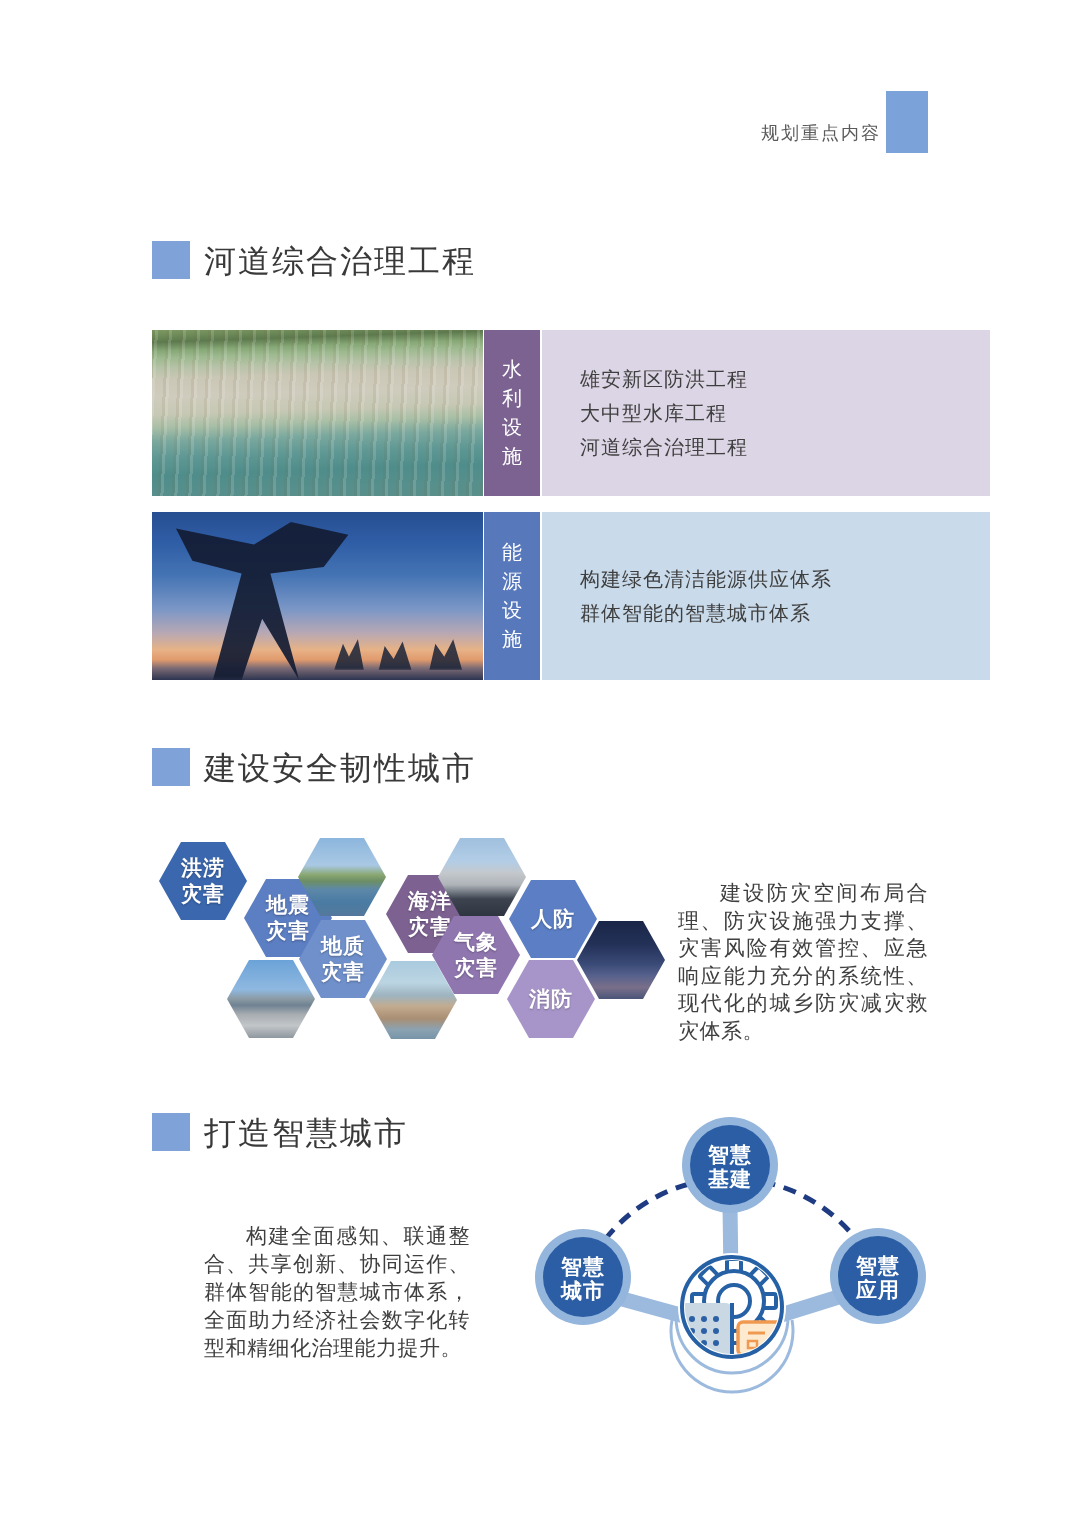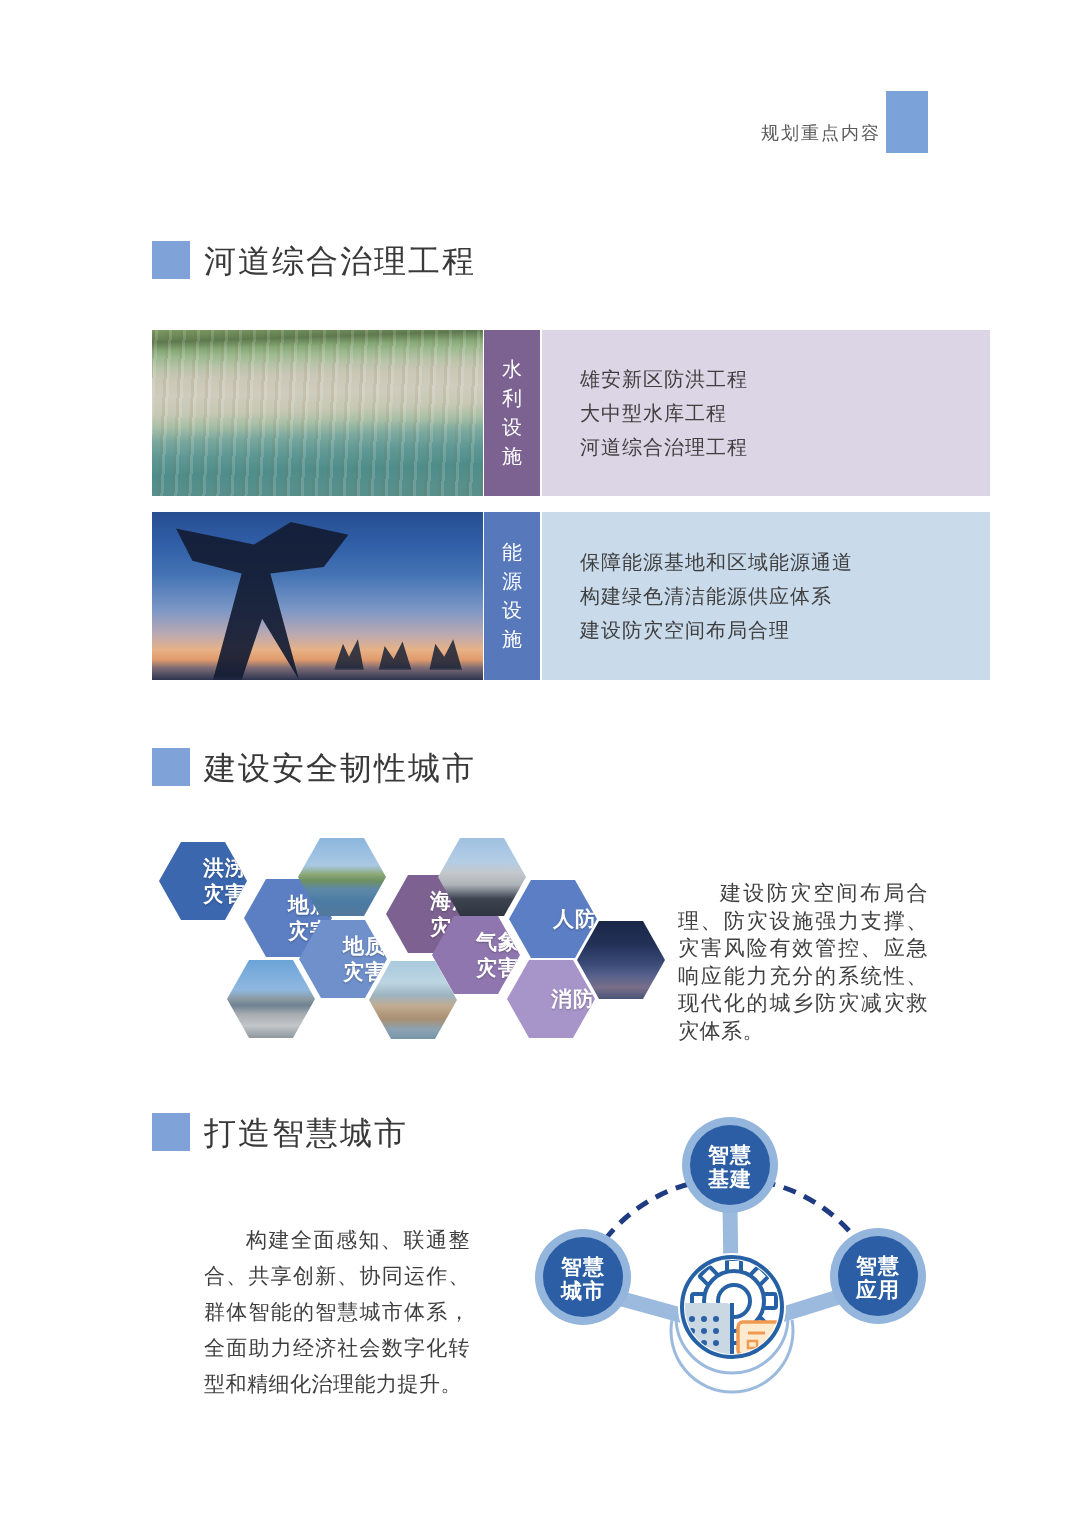--- a/index.html
+++ b/index.html
@@ -37,32 +37,32 @@
   .tab-water{top:330px;height:166px;background:#7b6290;}
   .tab-energy{top:512px;height:168px;background:#5878bc;}
   .tab-text{width:22px;font-size:20px;line-height:29px;color:#ffffff;font-weight:500;text-align:center;word-break:break-all;}
   .info-box{position:absolute;left:542px;width:448px;display:flex;flex-direction:column;justify-content:center;padding-left:38px;box-sizing:border-box;}
   .box-water{top:330px;height:166px;background:#dcd5e5;}
   .box-energy{top:512px;height:168px;background:#c9daea;}
   .box-line{font-size:20px;line-height:34px;color:#3f3f3f;letter-spacing:1px;}
   
   .hex{position:absolute;width:88px;height:78px;transform:translate(-50%,-50%);
        clip-path:polygon(25% 0%,75% 0%,100% 50%,75% 100%,25% 100%,0% 50%);
-       display:flex;flex-direction:column;align-items:flex-end;justify-content:center;}
+       display:flex;flex-direction:column;align-items:center;justify-content:center;}
   .hex-label{font-size:21px;font-weight:700;color:#ffffff;line-height:26px;text-align:center;letter-spacing:1px;
              text-shadow:0 1px 2px rgba(0,0,0,.28);}
   .hex-photo-citylake{background:linear-gradient(180deg,#8cb6dd 0%,#a9c8e4 35%,#8ba873 47%,#6d8f63 55%,#5d88a8 66%,#4a7ba3 82%,#54789c 100%);}
   .hex-photo-bridge{background:linear-gradient(180deg,#6ba3d8 0%,#8fb8e0 38%,#8b9aa3 50%,#6f8292 58%,#a8adb2 70%,#c2c6c9 84%,#8f989f 100%);}
   .hex-photo-beach{background:linear-gradient(180deg,#a9cade 0%,#bcd5e2 28%,#9db4c0 44%,#c2ab90 58%,#a98f74 74%,#8ba2b2 88%,#7795a8 100%);}
   .hex-photo-building{background:linear-gradient(180deg,#9fc0de 0%,#b3cde6 30%,#c4c8cc 45%,#aeb3b9 60%,#3d4450 78%,#2e3440 100%);}
   .hex-photo-night{background:linear-gradient(180deg,#192647 0%,#233158 30%,#3a4a76 55%,#56618c 70%,#7a6f8a 85%,#4a5578 100%);}
   
   .para{position:absolute;font-size:21px;line-height:27.5px;color:#3f3f3f;text-align:justify;text-indent:2em;letter-spacing:.5px;}
   .para-resilience{left:678px;top:858px;width:250px;}
-  .para-smart{left:204px;top:1201px;width:266px;line-height:36px;}
+  .para-smart{left:204px;top:1201px;width:266px;line-height:28px;}
   
   .smart-svg{position:absolute;left:520px;top:1105px;}
   .node-text{font-family:"Liberation Sans","DejaVu Sans",sans-serif;font-size:21px;font-weight:700;fill:#ffffff;letter-spacing:1px;}
 </style>
 </head>
 <body>
 
 <div class="page">
 
   <span class="hdr-label">规划重点内容</span>
@@ -79,23 +79,22 @@
     <div class="box-line">雄安新区防洪工程</div>
     <div class="box-line">大中型水库工程</div>
     <div class="box-line">河道综合治理工程</div>
   </div>
 
   <div class="photo photo-oil"></div>
   <div class="side-tab tab-energy">
     <span class="tab-text">能源设施</span>
   </div>
   <div class="info-box box-energy">
-    <div class="box-line">保障能源基地和区域能源通道</div>
     <div class="box-line">构建绿色清洁能源供应体系</div>
-    <div class="box-line">建设防灾空间布局合理</div>
+    <div class="box-line">群体智能的智慧城市体系</div>
   </div>
 
   <div class="sec-bullet" style="left:152px;top:748px;"></div>
   <div class="sec-title" style="left:204px;top:749px;">建设安全韧性城市</div>
 
   <div class="hex" style="left:203px;top:881px;background:#3b67ae;">
     <span class="hex-label">洪涝</span>
     <span class="hex-label">灾害</span>
   </div>
   <div class="hex" style="left:288px;top:918px;background:#5c7ec2;">

